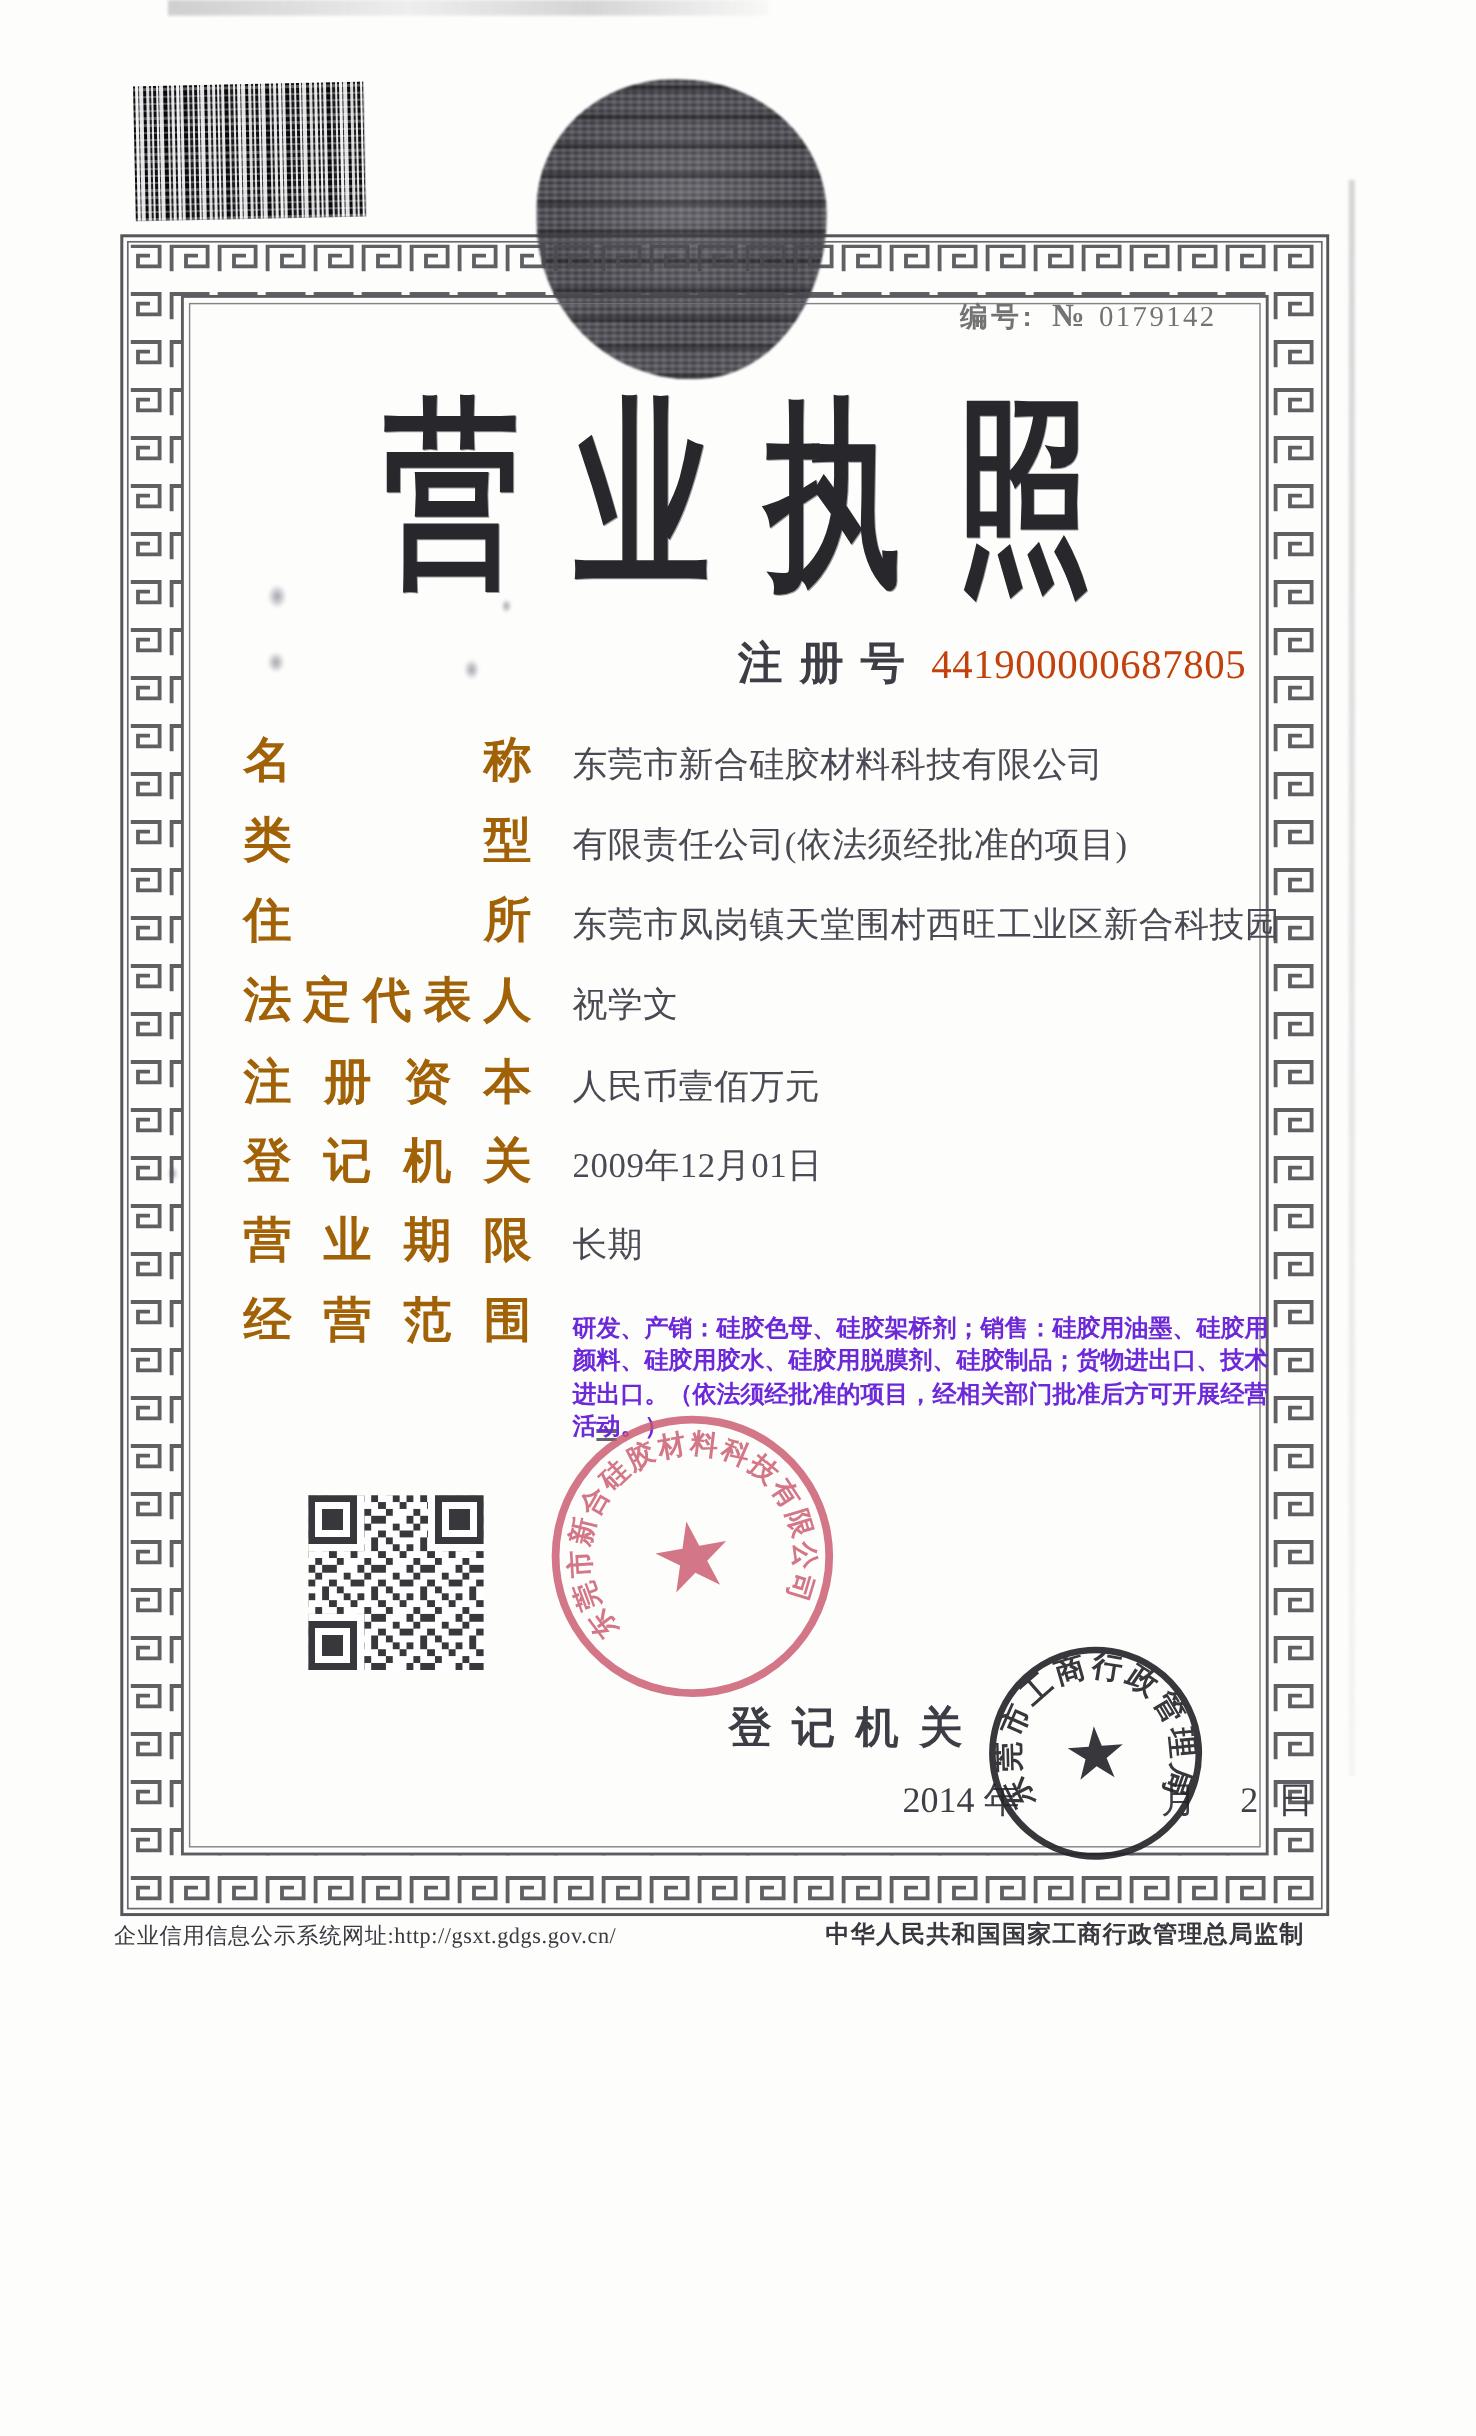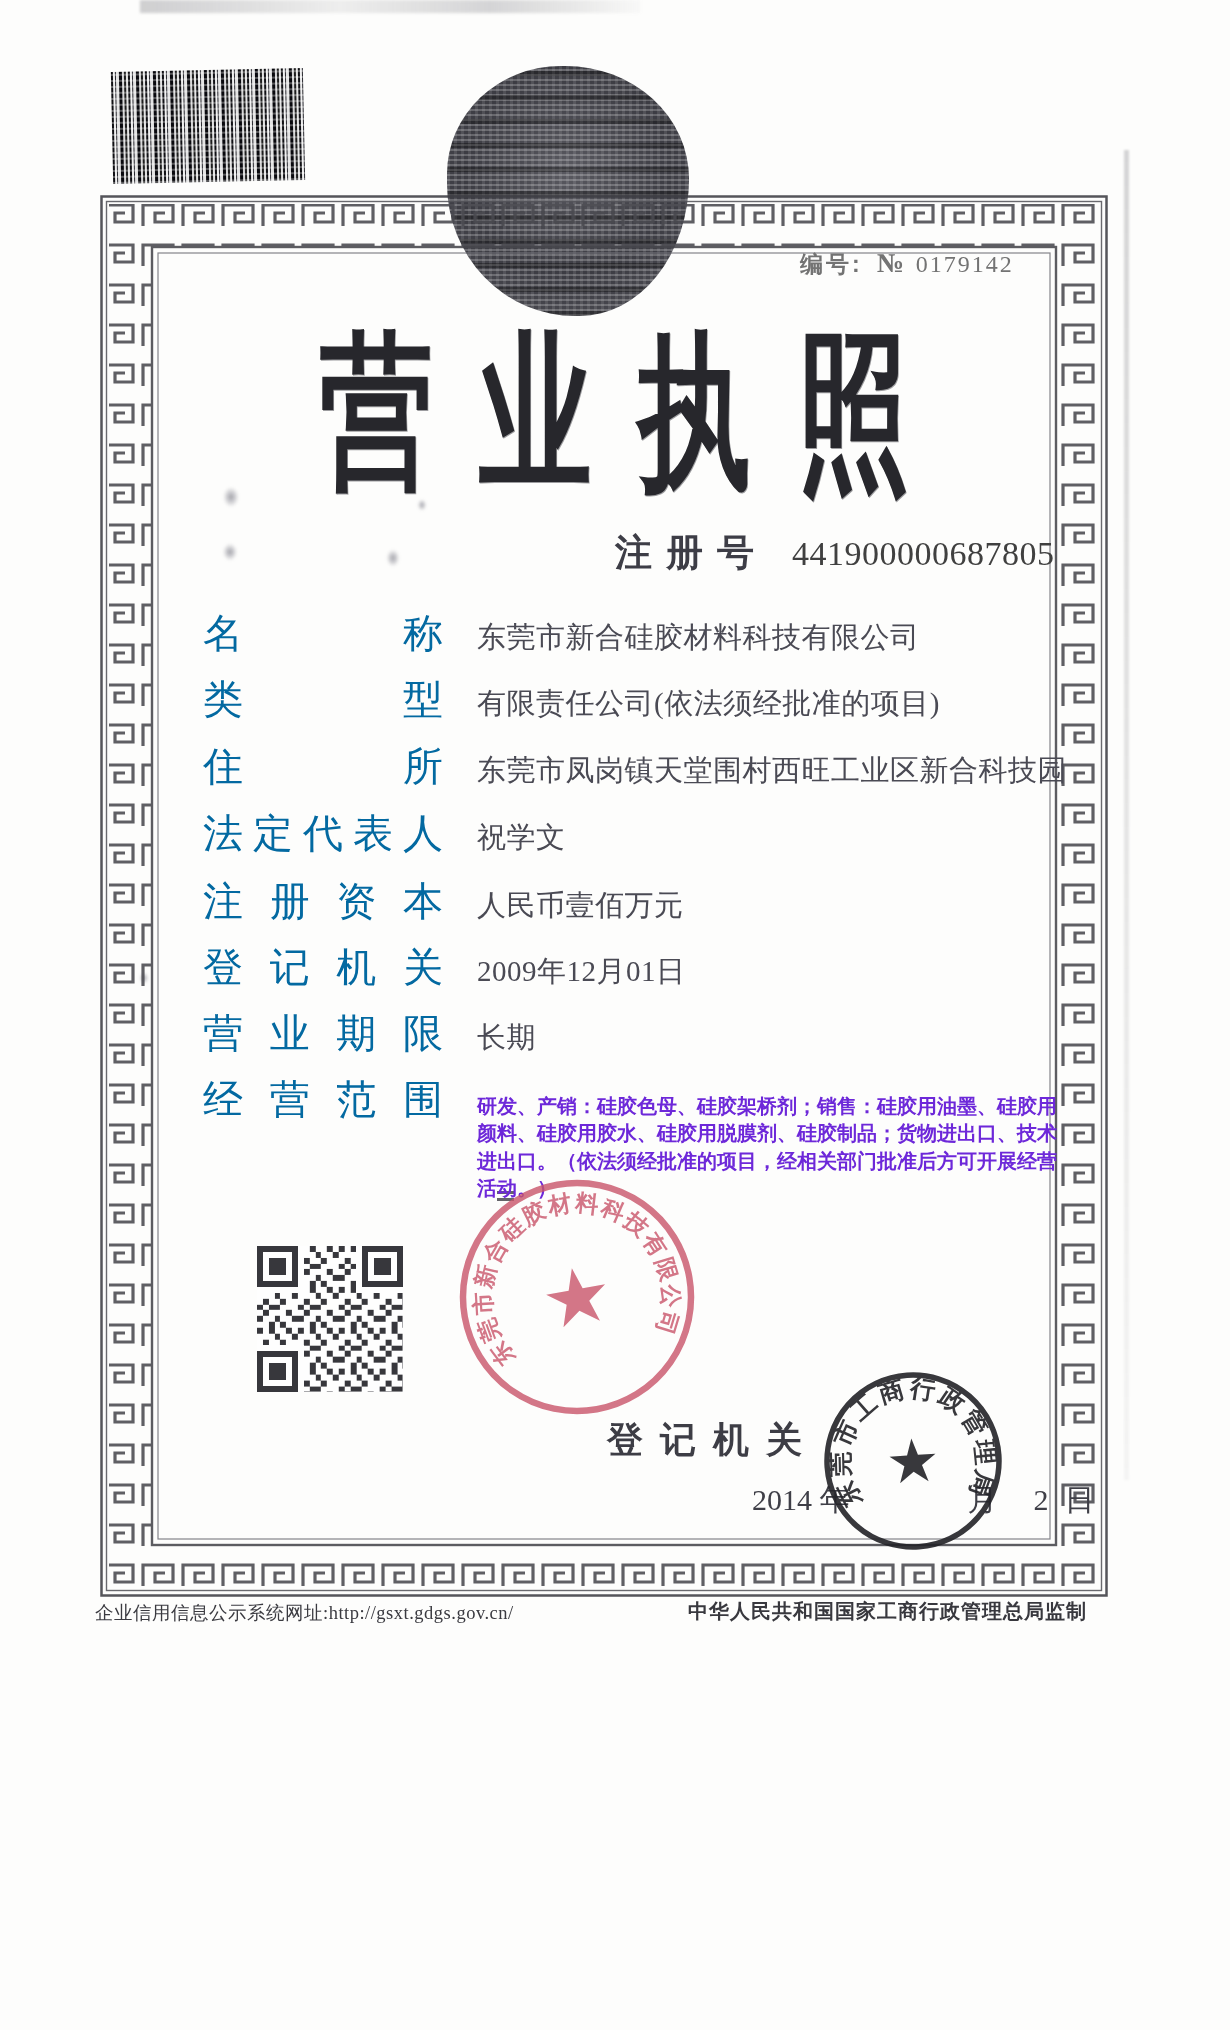--- a/index.html
+++ b/index.html
@@ -50,24 +50,24 @@
   .serial .snum{font-size:24px;margin-left:12px;letter-spacing:2px;font-family:Liberation Serif, serif;}
   
   .title{left:230px;top:320px;width:720px;margin:0;text-align:center;
     font-family:"Liberation Sans","DejaVu Sans",sans-serif;font-weight:900;
     font-size:150px;line-height:1.1;letter-spacing:62px;color:#27272c;
     transform:scale(.75,1.12);transform-origin:50% 0;white-space:nowrap;
     text-shadow:1px 1px 0 rgba(60,60,65,.5);}
   
   .regno{left:615px;top:528px;display:flex;align-items:baseline;}
   .regno-label{font-size:37px;letter-spacing:14px;color:#3d3d46;font-weight:600;}
-  .regno-val{font-size:34px;margin-left:24px;color:#404040;letter-spacing:.5px;}
+  .regno-val{font-size:34px;margin-left:8px;color:#c2410c;letter-spacing:.5px;}
   
   .frow{position:absolute;left:203px;display:flex;align-items:baseline;}
-  .flabel{display:inline-block;width:240px;font-size:40px;font-weight:400;color:#0369a1;
+  .flabel{display:inline-block;width:240px;font-size:40px;font-weight:700;color:#a16207;
     text-align:justify;text-align-last:justify;line-height:1.1;}
   .fvalue{margin-left:34px;font-size:29px;color:#4a4a54;white-space:nowrap;letter-spacing:.5px;}
   .r0{top:612px;} .r1{top:678px;} .r2{top:745px;} .r3{top:812px;}
   .r4{top:880px;} .r5{top:946px;} .r6{top:1012px;} .r7{top:1078px;}
   .para{white-space:normal;width:580px;font-family:"Liberation Sans","DejaVu Sans",sans-serif;
     font-size:20px;font-weight:600;line-height:1.37;color:#6d28d9;letter-spacing:0;}
   
   .qr{left:257px;top:1246px;width:146px;height:146px;opacity:.88;}
   
   .company-seal{left:452px;top:1172px;width:250px;height:250px;z-index:5;opacity:.8;transform:rotate(-10deg);}

